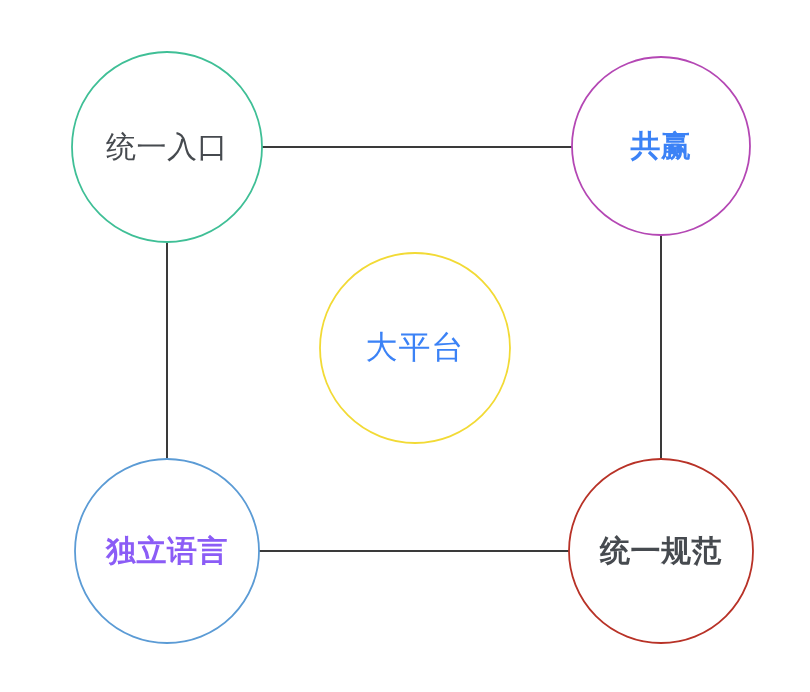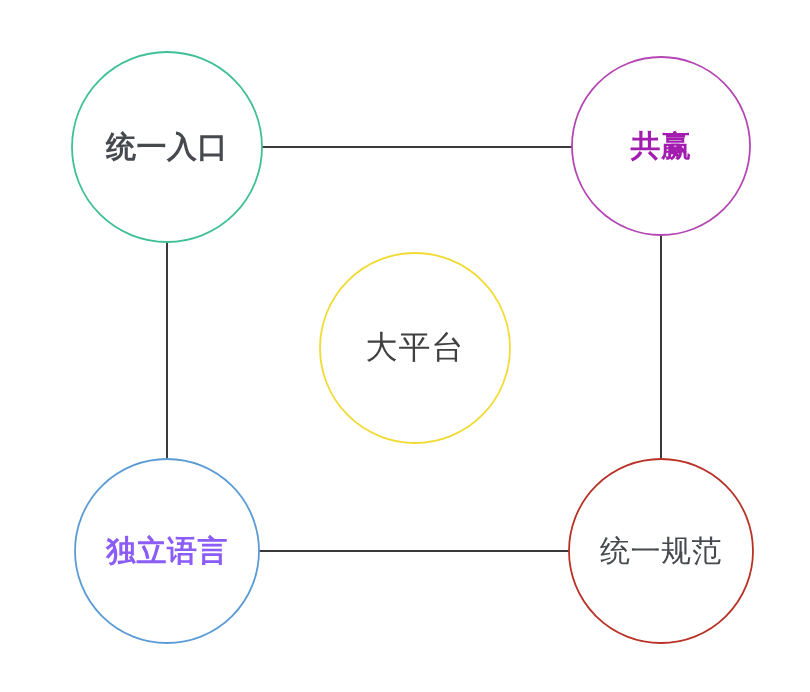--- a/index.html
+++ b/index.html
@@ -62,23 +62,23 @@
 
     <g>
       <circle cx="167" cy="147" r="95" fill="#ffffff" stroke="#3fbf96" stroke-width="1.8"></circle>
       <circle cx="661" cy="146" r="89" fill="#ffffff" stroke="#b447b4" stroke-width="1.8"></circle>
       <circle cx="415" cy="348" r="95" fill="#ffffff" stroke="#f2da35" stroke-width="1.8"></circle>
       <circle cx="167" cy="551" r="92" fill="#ffffff" stroke="#5b9bd5" stroke-width="1.8"></circle>
       <circle cx="661" cy="551" r="92" fill="#ffffff" stroke="#b83227" stroke-width="1.8"></circle>
     </g>
   </svg>
 
-  <div class="node-label corner" style="left: 167px; top: 147px; color: rgb(70, 74, 79); font-weight: bold; font-size: 30px;">统一入口</div>
+  <div class="node-label corner" style="left: 167px; top: 147px; color: rgb(70, 74, 79); font-weight: normal; font-size: 30px;">统一入口</div>
 
-  <div class="node-label corner" style="left: 661px; top: 146px; color: #a21caf; font-weight: bold; font-size: 30px;">共赢</div>
+  <div class="node-label corner" style="left: 661px; top: 146px; color: #3b82f6; font-weight: bold; font-size: 30px;">共赢</div>
 
-  <div class="node-label center" style="left: 415px; top: 348px; color: #404040; font-weight: normal; font-size: 32px;">大平台</div>
+  <div class="node-label center" style="left: 415px; top: 348px; color: #3b82f6; font-weight: normal; font-size: 32px;">大平台</div>
 
   <div class="node-label corner" style="left: 167px; top: 551px; color: #8b5cf6; font-weight: bold; font-size: 30px;">独立语言</div>
 
-  <div class="node-label corner" style="left: 661px; top: 551px; color: rgb(70, 74, 79); font-weight: normal; font-size: 30px;">统一规范</div>
+  <div class="node-label corner" style="left: 661px; top: 551px; color: rgb(70, 74, 79); font-weight: bold; font-size: 30px;">统一规范</div>
 
 </div>
 
 </body></html>

